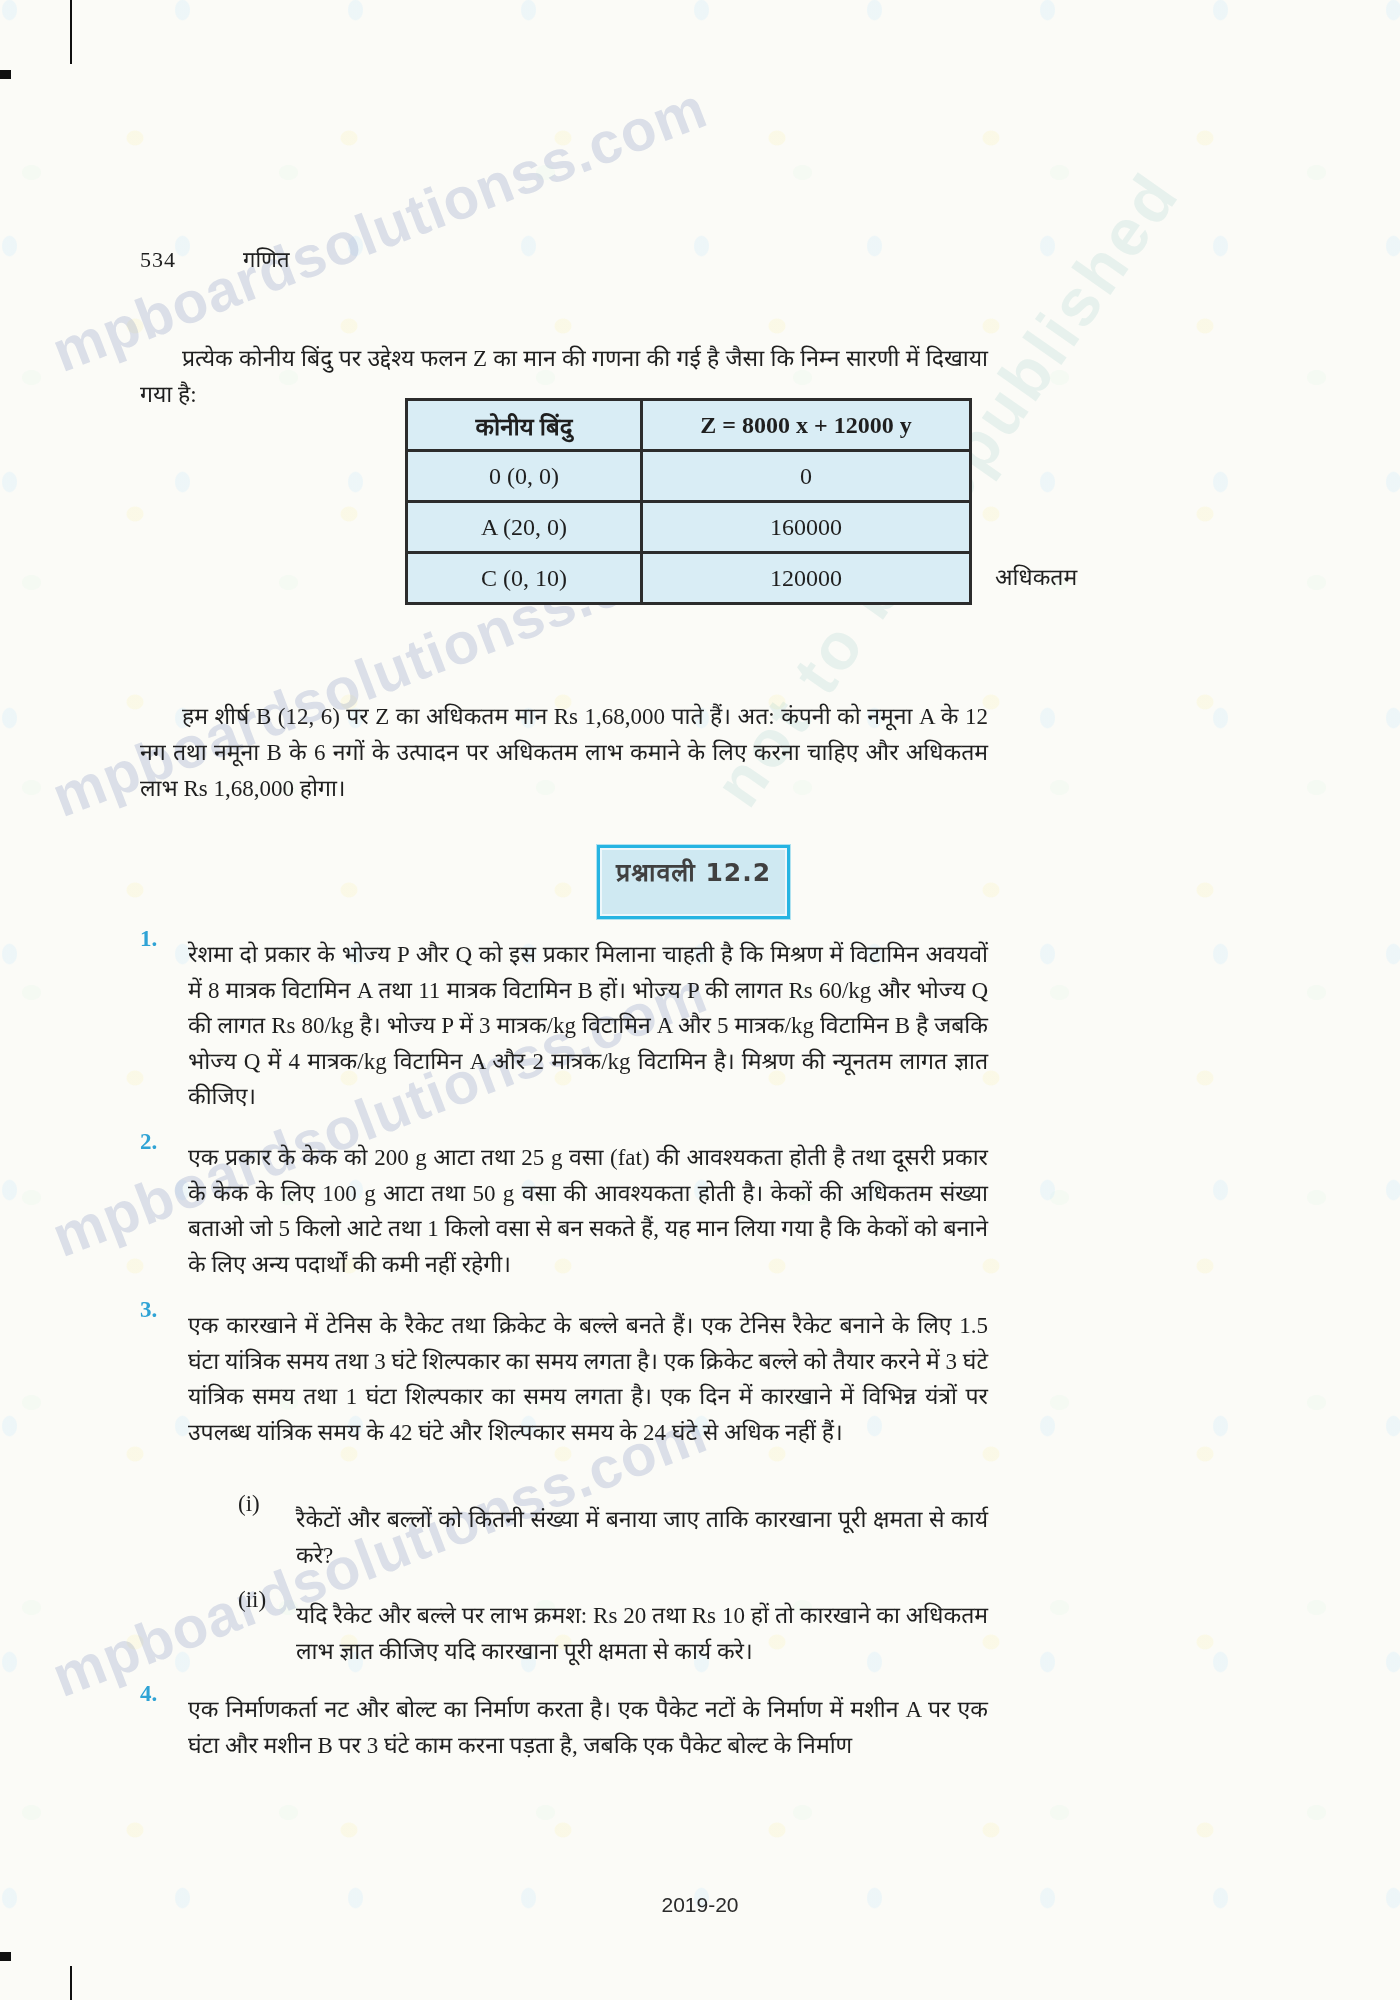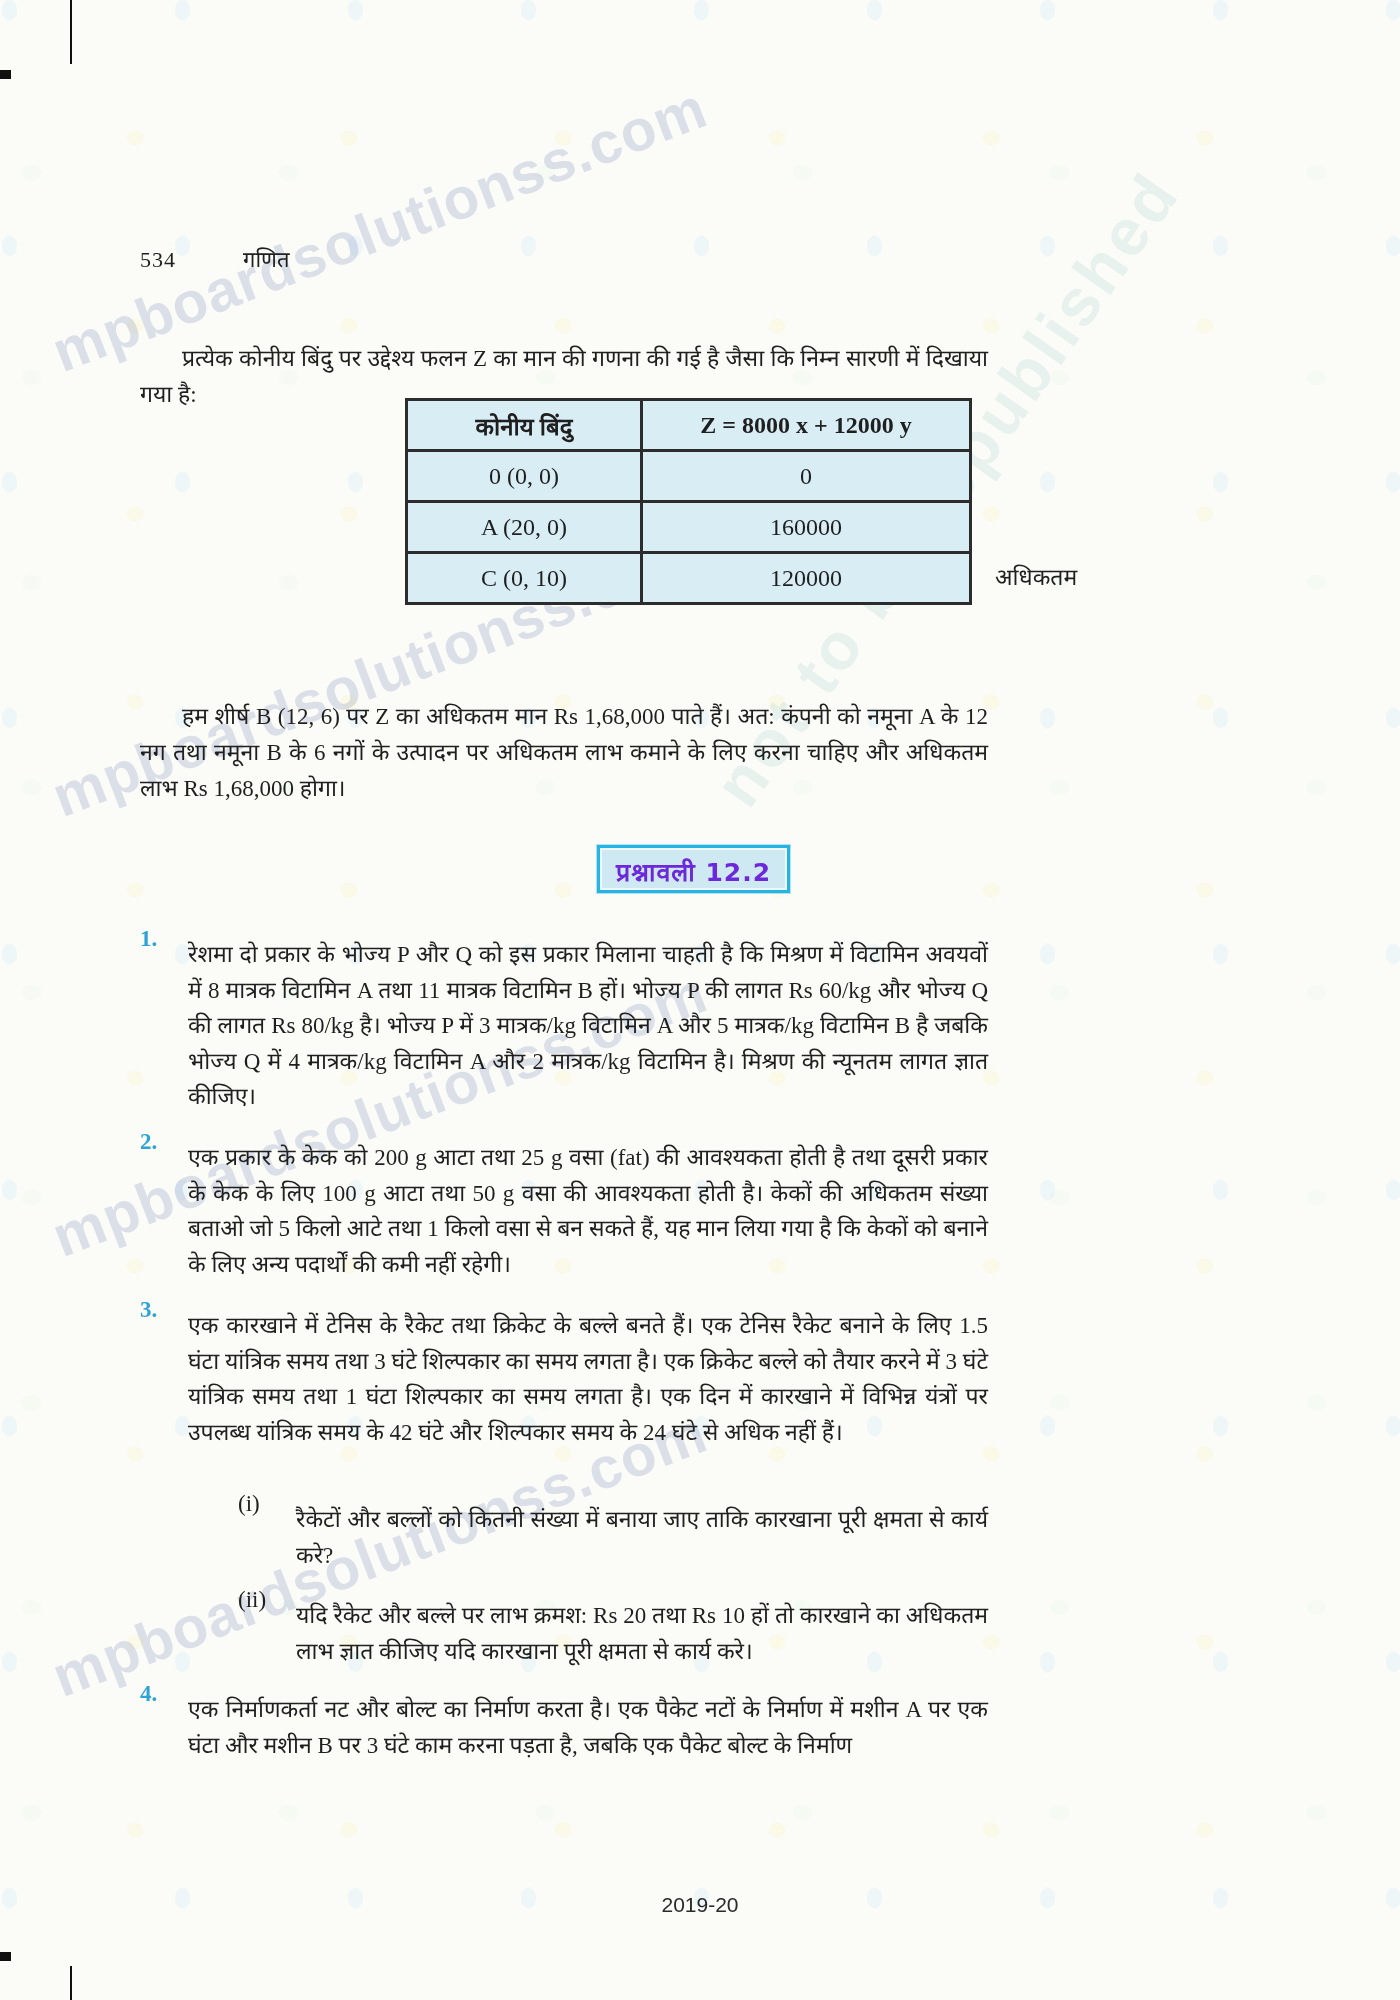--- a/index.html
+++ b/index.html
@@ -64,22 +64,22 @@
   .arrow-left {
     position:absolute; right:16px; top:50%; transform:translateY(-54%);
     font-weight:normal; font-size:30px; letter-spacing:0;
   }
   .max-note { position:absolute; left:995px; top:560px; font-size:23px; }
 
   .exercise-box {
     position:absolute; left:597px; top:845px;
     border:3px solid #26b4e2; background:#cfe9f2;
     box-shadow: inset 0 0 0 2px rgba(255,255,255,0.65), 0 0 0 1px rgba(38,180,226,0.35);
-    padding:6px 16px 2px 16px;
-    font-size:25px; font-weight:bold; color:#6d28d9; letter-spacing:1px;
+    padding:6px 16px 28px 16px;
+    font-size:25px; font-weight:bold; color:#404040; letter-spacing:1px;
   }
 
   .question { position:absolute; left:140px; width:848px; display:flex; }
   .q1 { top:925px; }
   .q2 { top:1128px; }
   .q3 { top:1296px; }
   .q4 { top:1680px; }
   .qno { flex:none; width:48px; color:#2fa3d5; font-weight:bold; font-size:23px;
          font-family:"Liberation Serif", serif; padding-top:1px; }
   .qtext {

